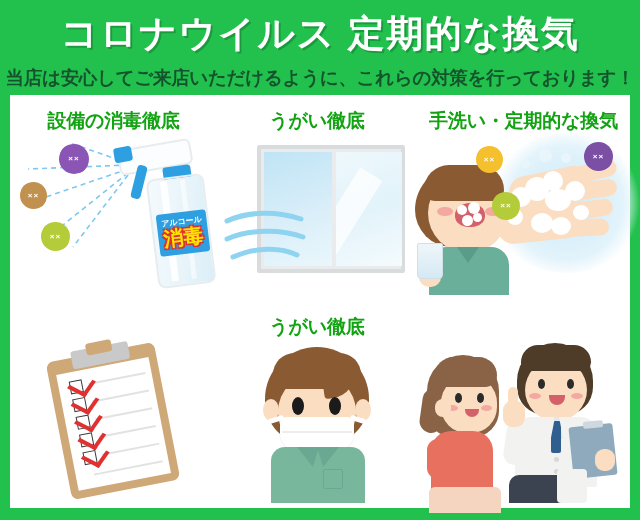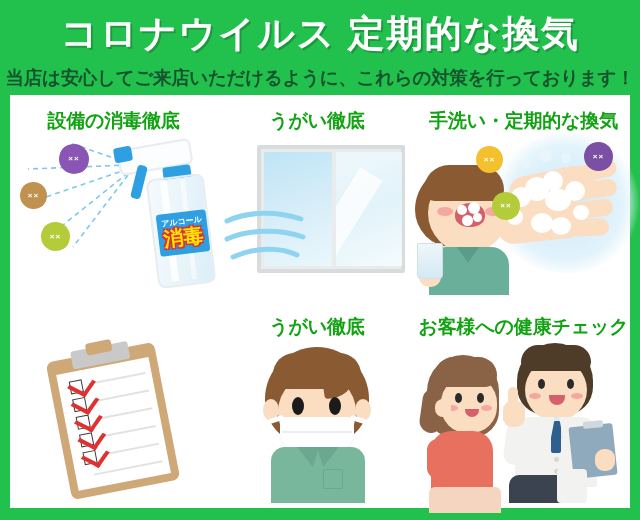--- a/index.html
+++ b/index.html
@@ -368,21 +368,20 @@
             <div style="position:absolute; left:32px; top:100px; width:22px; height:20px; background:#6aa892;
                         clip-path:polygon(0 0, 100% 0, 72% 100%);"></div>
             <div style="position:absolute; left:52px; top:100px; width:22px; height:20px; background:#6aa892;
                         clip-path:polygon(0 0, 100% 0, 28% 100%);"></div>
             <div style="position:absolute; left:58px; top:122px; width:20px; height:20px; border:1.5px solid #6aa892; border-radius:2px;"></div>
           </div>
         </div>
       </div>
 
       <div class="cell c3">
-        <div class="cell-title">お客様への健康チェック</div>
         <div class="art">
 
           <div class="fig" style="left:10px; top:12px;">
             <div class="hair-brown" style="position:absolute; left:0px; top:0px; width:72px; height:82px; border-radius:36px 36px 26px 26px; background:#8a6246;"></div>
             <div style="position:absolute; left:-6px; top:34px; width:22px; height:44px; background:#8a6246; border-radius:12px 4px 12px 14px; transform:rotate(8deg);"></div>
             <div class="skin" style="position:absolute; left:14px; top:20px; width:56px; height:58px; border-radius:28px 28px 26px 26px;"></div>
             <div class="hair-brown" style="position:absolute; left:8px; top:2px; width:62px; height:30px; border-radius:31px 31px 20px 20px; background:#8a6246;"></div>
             <div style="position:absolute; left:28px; top:38px; width:7px; height:10px; background:#2b2b2b; border-radius:50%;"></div>
             <div style="position:absolute; left:50px; top:38px; width:7px; height:10px; background:#2b2b2b; border-radius:50%;"></div>
             <div style="position:absolute; left:20px; top:50px; width:11px; height:6px; background:#f4a9a0; border-radius:50%;"></div>

